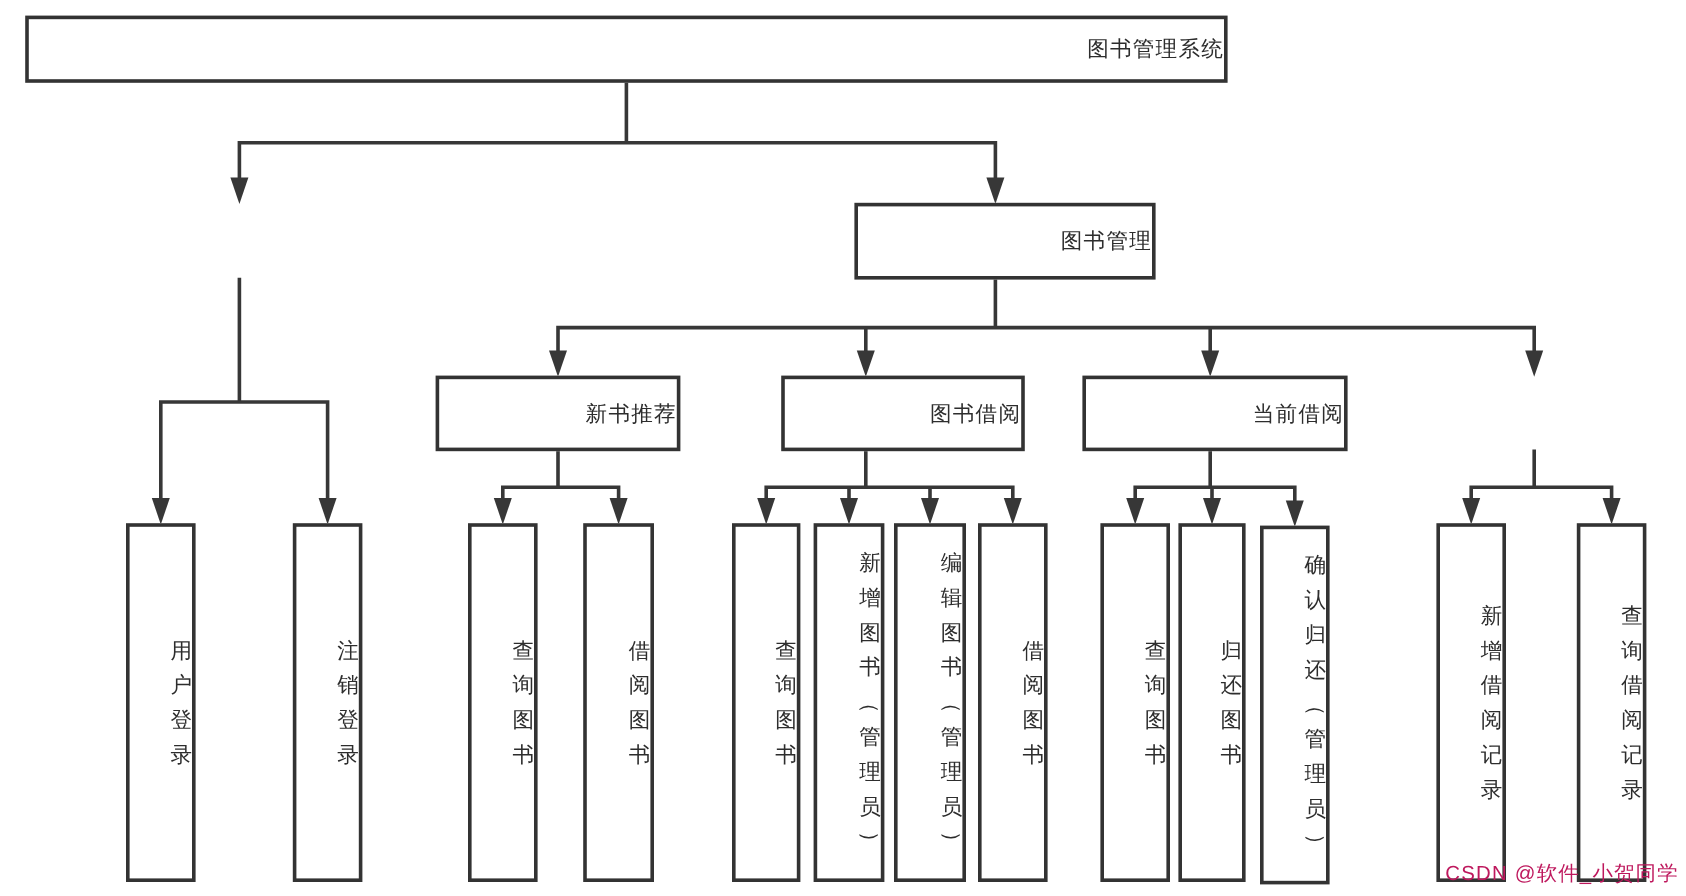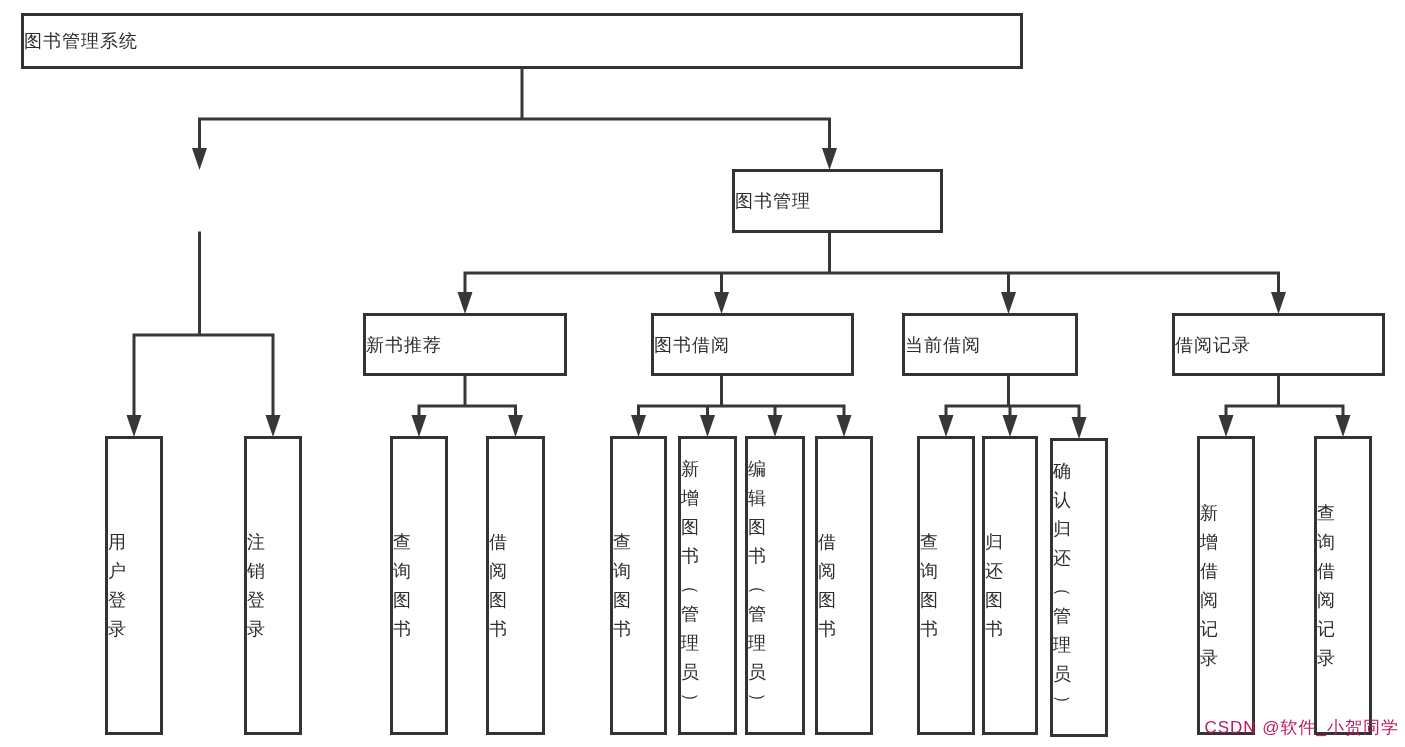--- a/index.html
+++ b/index.html
@@ -18,21 +18,21 @@
     z-index: 0;
   }
   .box {
     position: absolute;
     box-sizing: border-box;
     border: 3px solid #333333;
     background: #ffffff;
     color: #2d2d2d;
     display: flex;
     align-items: center;
-    justify-content: flex-start;
+    justify-content: flex-end;
     z-index: 1;
   }
   .hlabel {
     font-size: 18px;
     letter-spacing: 1px;
     white-space: nowrap;
   }
   .vlabel {
     display: flex;
     flex-direction: column;
@@ -89,35 +89,32 @@
       <polygon points="1071.5,417 1086.5,417 1079,439" fill="#373737"></polygon>
       <path d="M 1278.5 376 L 1278.5 406 M 1226 406 L 1343 406 M 1226 406 L 1226 418 M 1343 406 L 1343 418" stroke="#373737" stroke-width="3" fill="none" stroke-linecap="square"></path>
       <polygon points="1218.5,415 1233.5,415 1226,437" fill="#373737"></polygon>
       <polygon points="1335.5,415 1350.5,415 1343,437" fill="#373737"></polygon>
     </svg>
 
   <div class="box" style="left:21px; top:13px; width:1002px; height:56px;">
     <span class="hlabel">图书管理系统</span>
   </div>
 
-  <div class="box" style="left:712px; top:169px; width:211px; height:64px;margin-left:20px;">
+  <div class="box" style="left:712px; top:169px; width:251px; height:64px;">
     <span class="hlabel">图书管理</span>
   </div>
 
   <div class="box" style="left:363px; top:313px; width:204px; height:63px;">
     <span class="hlabel">新书推荐</span>
   </div>
   <div class="box" style="left:620px; top:313px; width:203px; height:63px;margin-left:31px;">
     <span class="hlabel">图书借阅</span>
   </div>
-  <div class="box" style="left:902px; top:313px; width:176px; height:63px;">
+  <div class="box" style="left:902px; top:313px; width:221px; height:63px;">
     <span class="hlabel">当前借阅</span>
-  </div>
-  <div class="box" style="left:1172px; top:313px; width:213px; height:63px;">
-    <span class="hlabel">借阅记录</span>
   </div>
 
   <div class="box" style="left:105px; top:436px; width:58px; height:299px;">
     <span class="vlabel">
         <span class="vchar">用</span>
         <span class="vchar">户</span>
         <span class="vchar">登</span>
         <span class="vchar">录</span>
       </span>
   </div>

